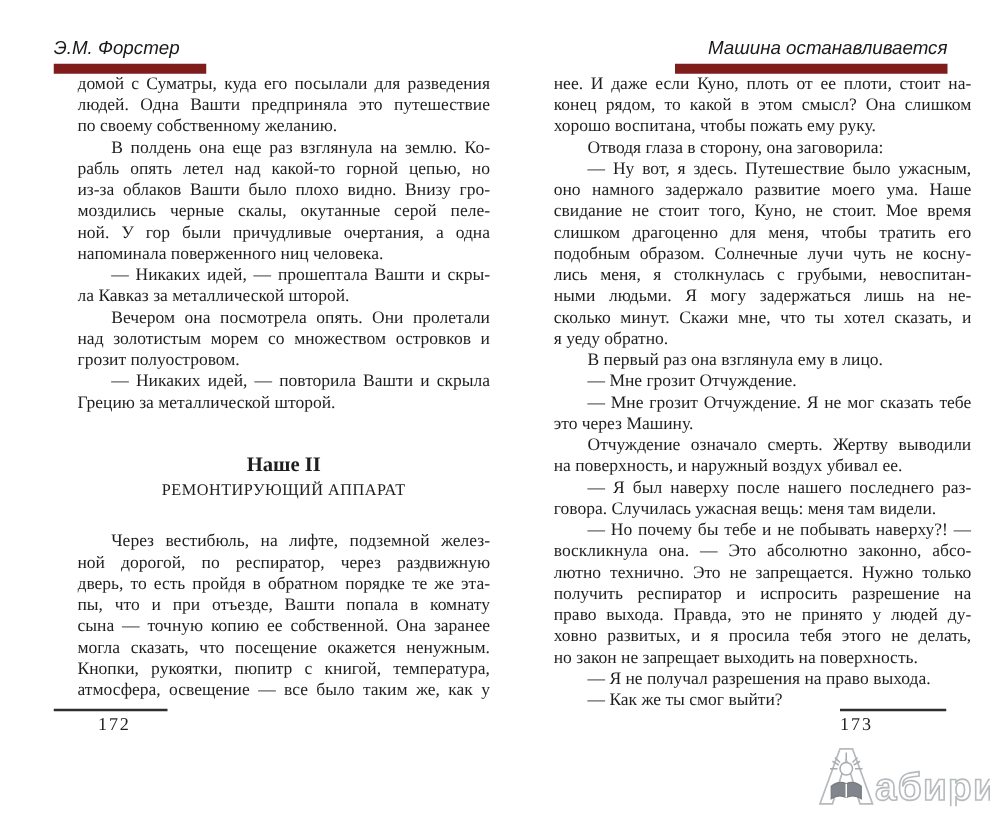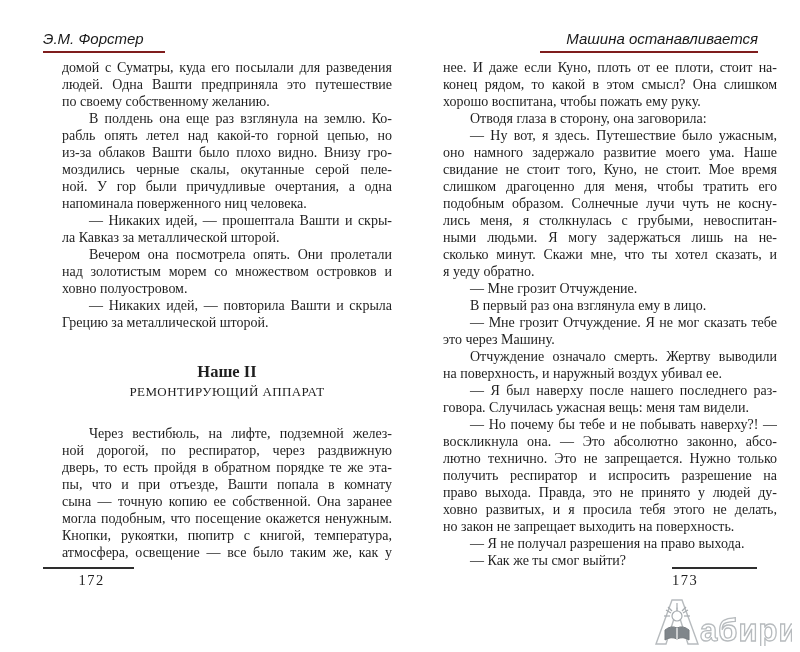--- a/index.html
+++ b/index.html
@@ -14,21 +14,21 @@
   }
   
   .running-head {
     position: absolute;
     top: 30px;
     font-family: "Liberation Sans", sans-serif;
     font-style: italic;
     font-size: 15px;
     color: #191919;
     padding-bottom: 4px;
-    border-bottom: 2px solid #7f1d1d;
+    border-bottom: 8px solid #7f1d1d;
     white-space: nowrap;
   }
   .rh-left  { left: 43px;  width: 122px; }
   .rh-right { left: 540px; width: 218px; text-align: right; }
 
   
   .page-body { position: absolute; top: 59px; }
   .body-left  { left: 62px;  width: 330px; }
   .body-right { left: 443px; width: 334px; }
 
@@ -83,52 +83,52 @@
       <div class="line indent">В полдень она еще раз взглянула на землю. Ко-</div>
       <div class="line">рабль опять летел над какой-то горной цепью, но</div>
       <div class="line">из-за облаков Вашти было плохо видно. Внизу гро-</div>
       <div class="line">моздились черные скалы, окутанные серой пеле-</div>
       <div class="line">ной. У гор были причудливые очертания, а одна</div>
       <div class="line end">напоминала поверженного ниц человека.</div>
       <div class="line indent">— Никаких идей, — прошептала Вашти и скры-</div>
       <div class="line end">ла Кавказ за металлической шторой.</div>
       <div class="line indent">Вечером она посмотрела опять. Они пролетали</div>
       <div class="line">над золотистым морем со множеством островков и</div>
-      <div class="line end">ховно полуостровом.</div>
+      <div class="line end">грозит полуостровом.</div>
       <div class="line indent">— Никаких идей, — повторила Вашти и скрыла</div>
       <div class="line end">Грецию за металлической шторой.</div>
       <div class="part-heading">
         <div class="part-title">Наше II</div>
         <div class="part-subtitle">РЕМОНТИРУЮЩИЙ АППАРАТ</div>
       </div>
       <div class="line indent">Через вестибюль, на лифте, подземной желез-</div>
       <div class="line">ной дорогой, по респиратор, через раздвижную</div>
       <div class="line">дверь, то есть пройдя в обратном порядке те же эта-</div>
       <div class="line">пы, что и при отъезде, Вашти попала в комнату</div>
       <div class="line">сына — точную копию ее собственной. Она заранее</div>
-      <div class="line">могла подобным, что посещение окажется ненужным.</div>
+      <div class="line">могла сказать, что посещение окажется ненужным.</div>
       <div class="line">Кнопки, рукоятки, пюпитр с книгой, температура,</div>
       <div class="line">атмосфера, освещение — все было таким же, как у</div>
     </div>
   <div class="page-body body-right" id="right-body">
       <div class="line">нее. И даже если Куно, плоть от ее плоти, стоит на-</div>
       <div class="line">конец рядом, то какой в этом смысл? Она слишком</div>
       <div class="line end">хорошо воспитана, чтобы пожать ему руку.</div>
       <div class="line indent end">Отводя глаза в сторону, она заговорила:</div>
       <div class="line indent">— Ну вот, я здесь. Путешествие было ужасным,</div>
       <div class="line">оно намного задержало развитие моего ума. Наше</div>
       <div class="line">свидание не стоит того, Куно, не стоит. Мое время</div>
       <div class="line">слишком драгоценно для меня, чтобы тратить его</div>
       <div class="line">подобным образом. Солнечные лучи чуть не косну-</div>
       <div class="line">лись меня, я столкнулась с грубыми, невоспитан-</div>
       <div class="line">ными людьми. Я могу задержаться лишь на не-</div>
       <div class="line">сколько минут. Скажи мне, что ты хотел сказать, и</div>
       <div class="line end">я уеду обратно.</div>
+      <div class="line indent end">В первый раз она взглянула ему в лицо.</div>
       <div class="line indent end">— Мне грозит Отчуждение.</div>
-      <div class="line indent end">В первый раз она взглянула ему в лицо.</div>
       <div class="line indent">— Мне грозит Отчуждение. Я не мог сказать тебе</div>
       <div class="line end">это через Машину.</div>
       <div class="line indent">Отчуждение означало смерть. Жертву выводили</div>
       <div class="line end">на поверхность, и наружный воздух убивал ее.</div>
       <div class="line indent">— Я был наверху после нашего последнего раз-</div>
       <div class="line end">говора. Случилась ужасная вещь: меня там видели.</div>
       <div class="line indent">— Но почему бы тебе и не побывать наверху?! —</div>
       <div class="line">воскликнула она. — Это абсолютно законно, абсо-</div>
       <div class="line">лютно технично. Это не запрещается. Нужно только</div>
       <div class="line">получить респиратор и испросить разрешение на</div>

